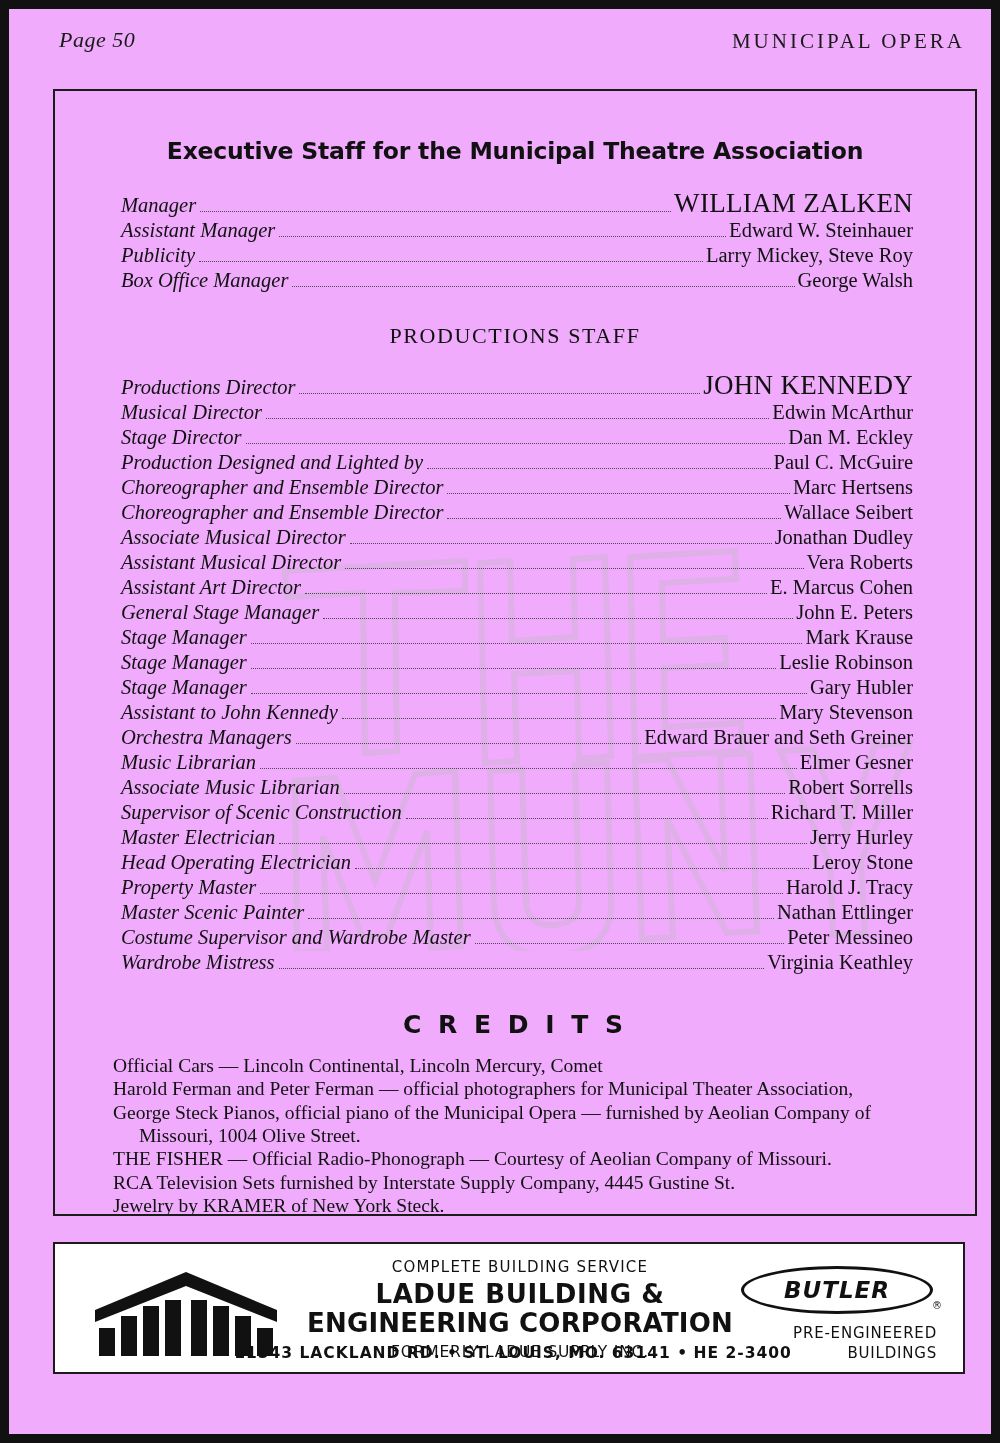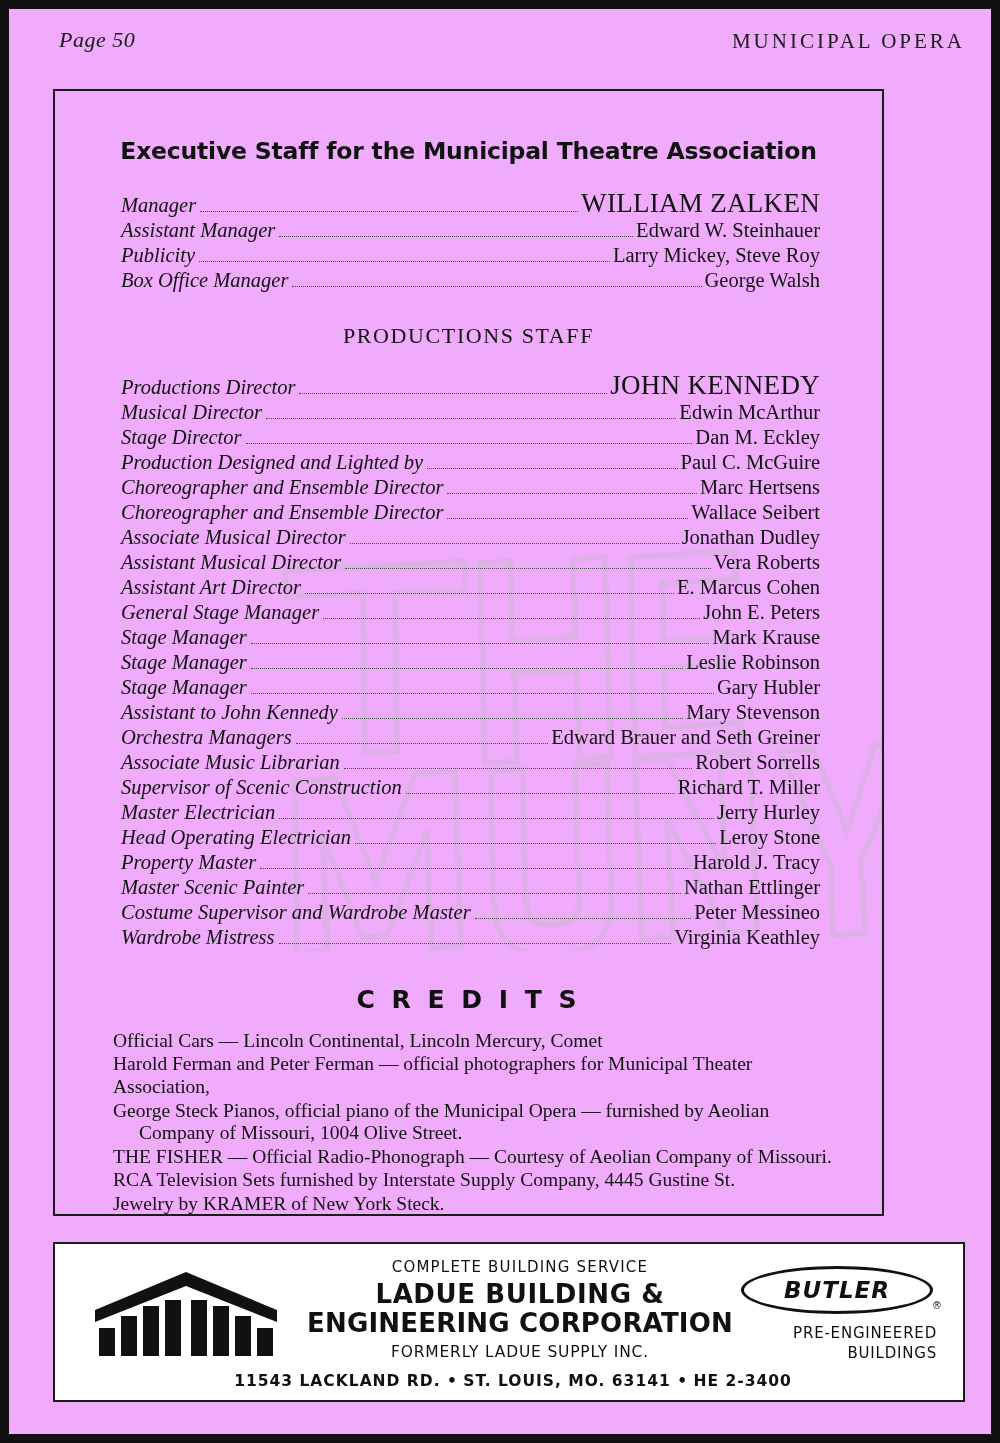--- a/index.html
+++ b/index.html
@@ -55,21 +55,21 @@
     font-size: 21px;
     letter-spacing: 3px;
     color: #1a1a1a;
   }
 
   
   .mainbox {
     position: absolute;
     left: 44px;
     top: 80px;
-    width: 831px;
+    width: 924px;
     height: 1127px;
     box-sizing: border-box;
     border: 2px solid #1b1b1b;
     background: transparent;
     overflow: hidden;
   }
 
   .watermark {
     position: absolute;
     left: 210px;
@@ -160,21 +160,21 @@
     padding-left: 26px;
     text-indent: -26px;
   }
 
   
   .adbox {
     position: absolute;
     left: 44px;
     top: 1233px;
     width: 912px;
-    height: 160px;
+    height: 132px;
     box-sizing: border-box;
     border: 2px solid #1b1b1b;
     background: #fff;
   }
   .ad-inner {
     position: relative;
     width: 100%;
     height: 100%;
   }
   .ad-logo {
@@ -400,20 +400,25 @@
           </div>
           <div class="row">
             <span class="role">Assistant to John Kennedy</span>
             <span class="dots"></span>
             <span class="name">Mary Stevenson</span>
           </div>
           <div class="row">
             <span class="role">Orchestra Managers</span>
             <span class="dots"></span>
             <span class="name">Edward Brauer and Seth Greiner</span>
+          </div>
+          <div class="row">
+            <span class="role">Music Librarian</span>
+            <span class="dots"></span>
+            <span class="name">Elmer Gesner</span>
           </div>
           <div class="row">
             <span class="role">Associate Music Librarian</span>
             <span class="dots"></span>
             <span class="name">Robert Sorrells</span>
           </div>
           <div class="row">
             <span class="role">Supervisor of Scenic Construction</span>
             <span class="dots"></span>
             <span class="name">Richard T. Miller</span>

